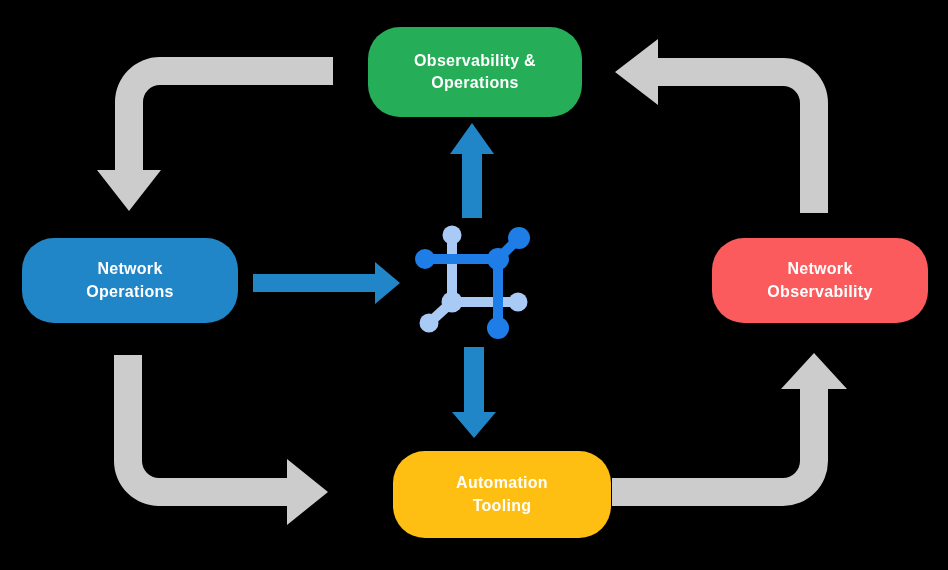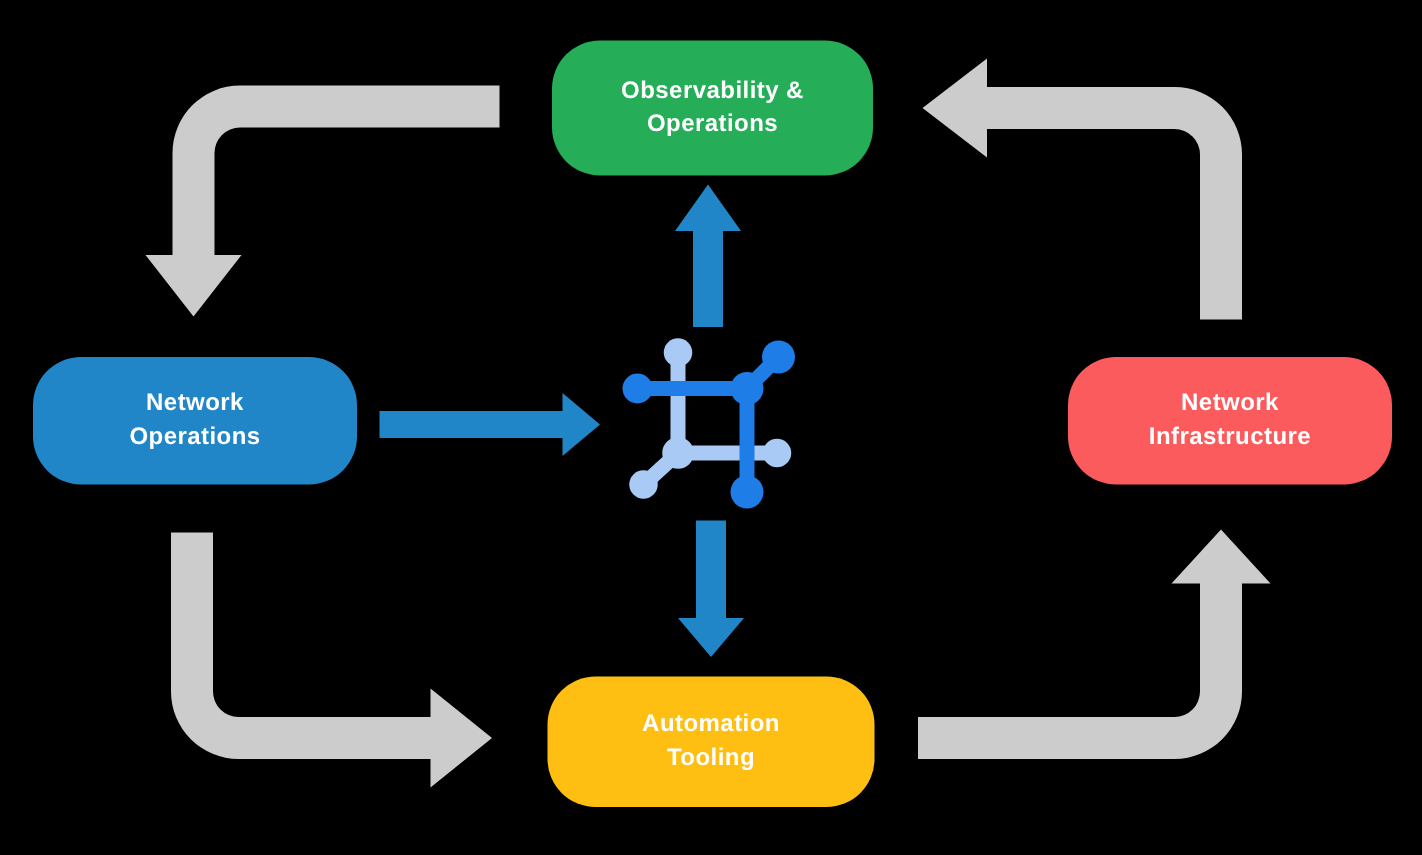--- a/index.html
+++ b/index.html
@@ -80,21 +80,21 @@
     <span>Operations</span>
   </div>
 
   <div class="node node-left" style="background: rgb(33, 134, 199);">
     <span>Network</span>
     <span>Operations</span>
   </div>
 
   <div class="node node-right" style="background: rgb(252, 91, 93);">
     <span>Network</span>
-    <span>Infrastructure</span>
+    <span>Observability</span>
   </div>
 
-  <div class="node node-bottom" style="background: rgb(254, 191, 18);">
+  <div class="node node-bottom" style="background: rgb(254, 191, 18); margin-left: 28px;">
     <span>Automation</span>
     <span>Tooling</span>
   </div>
 
 </div>
 
 </body></html>

